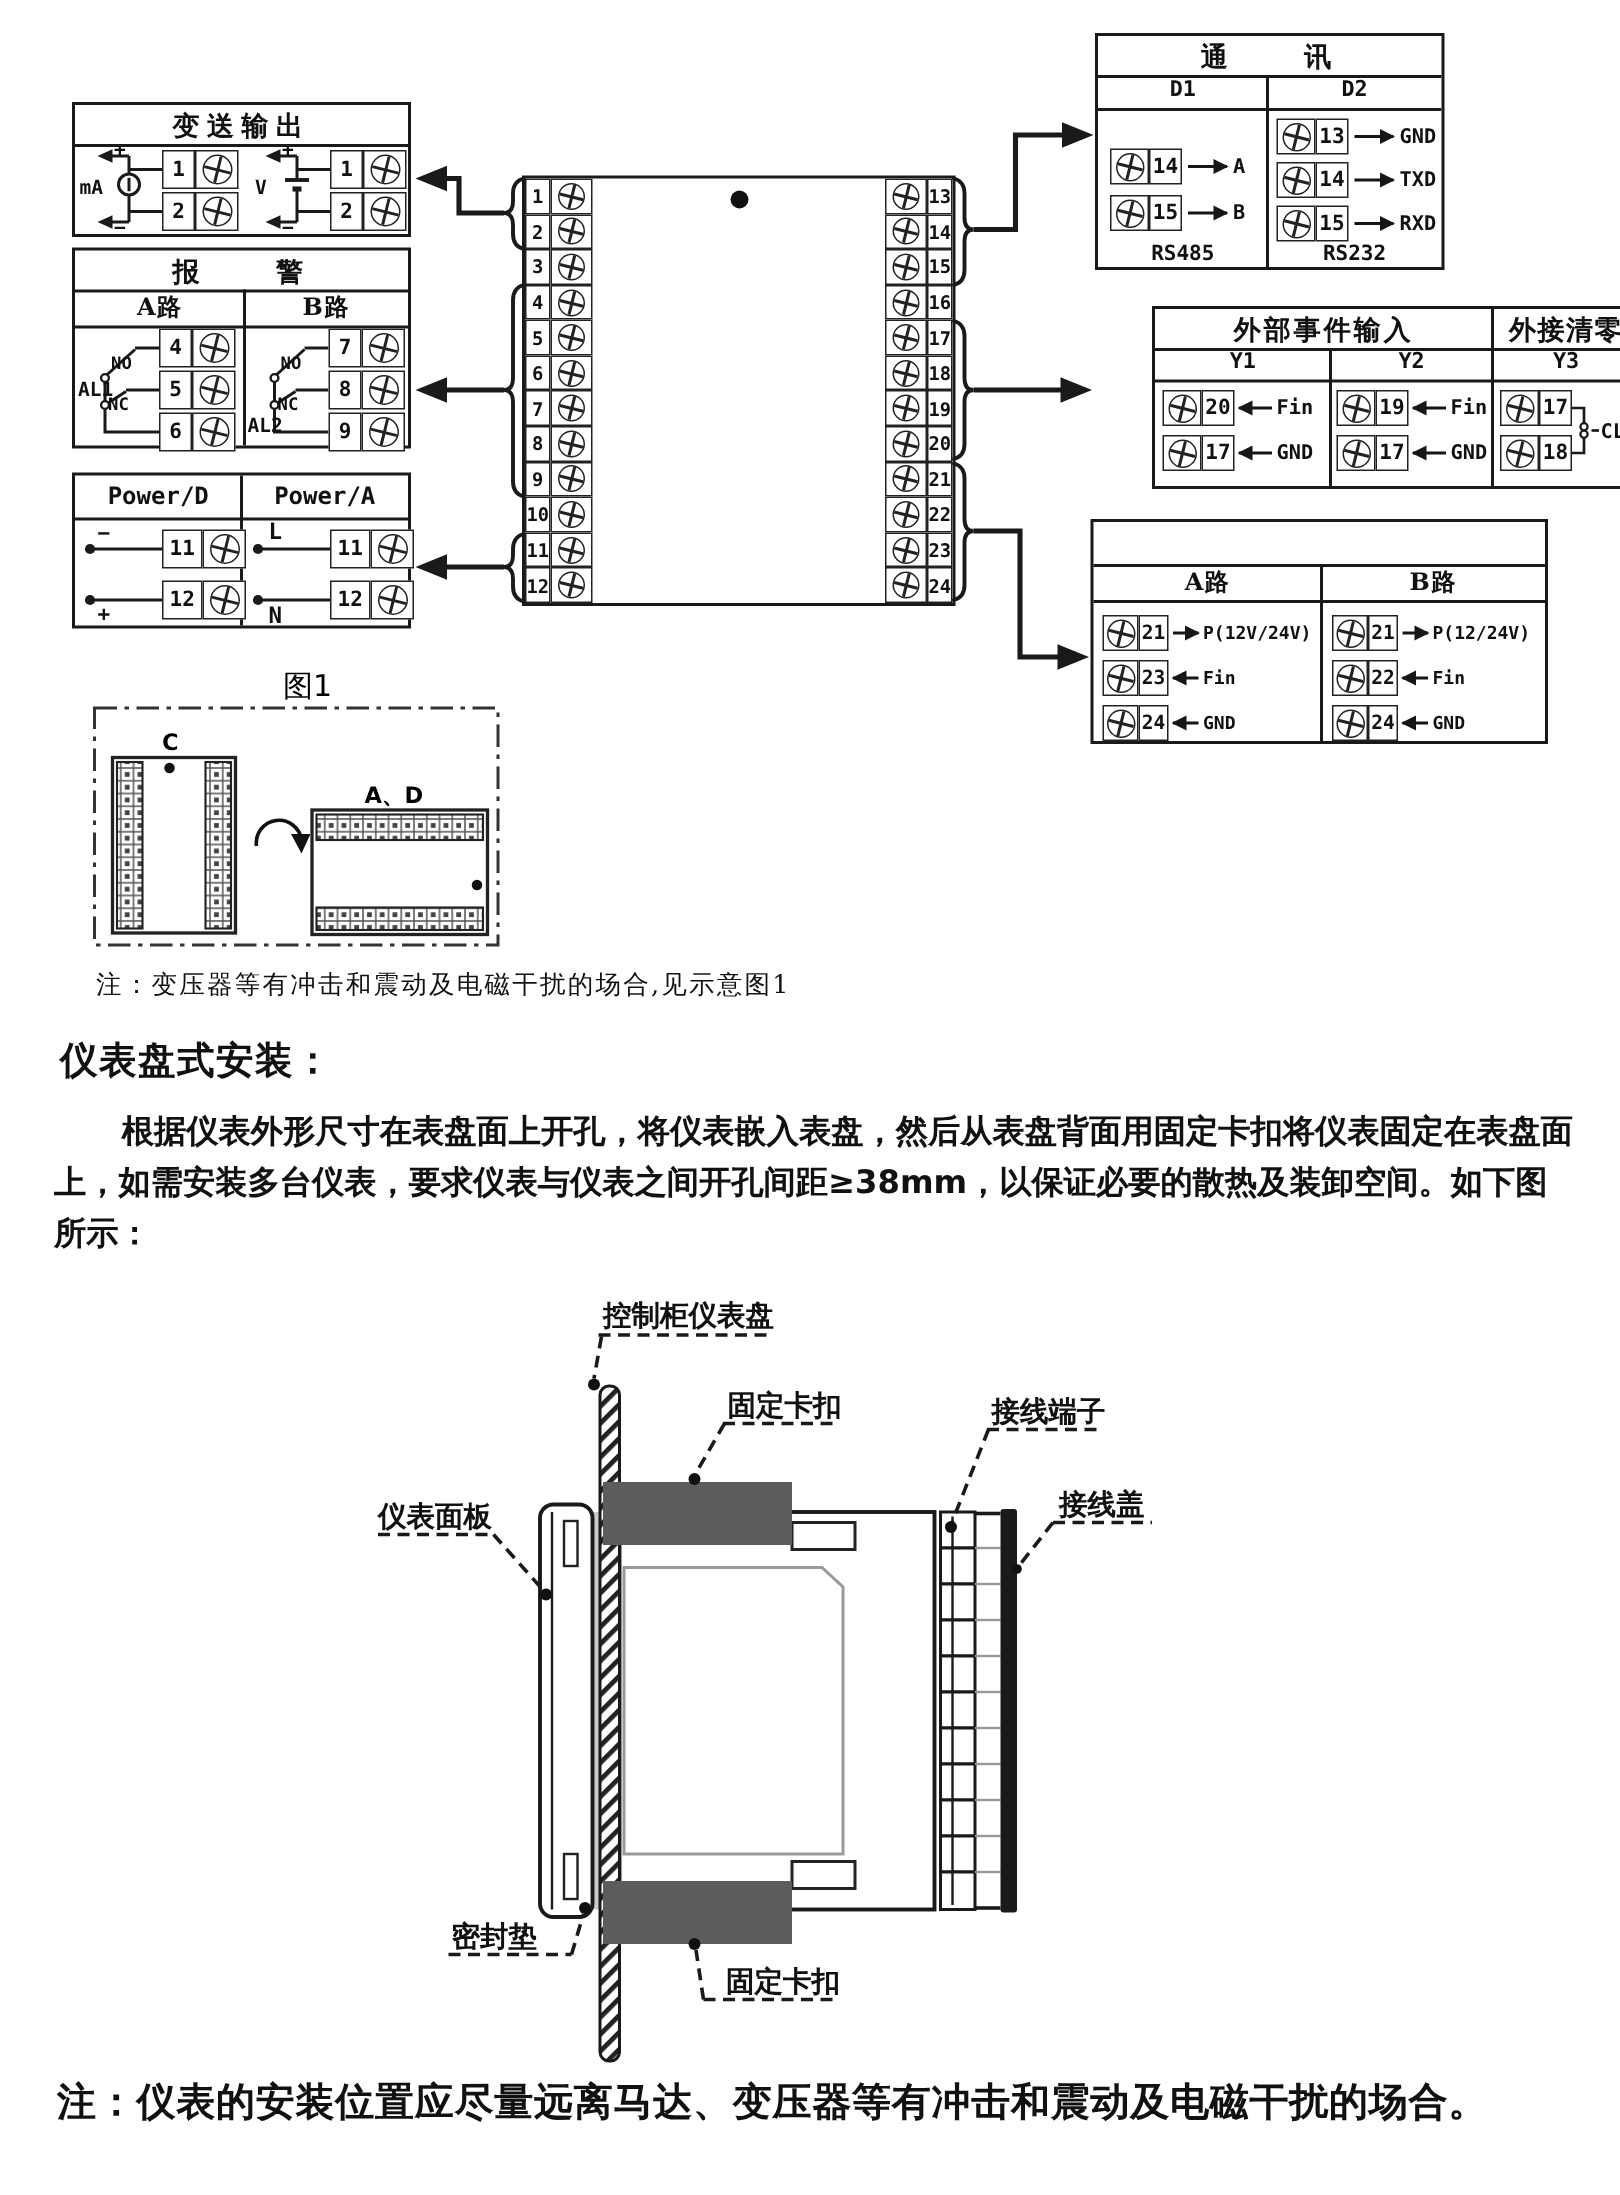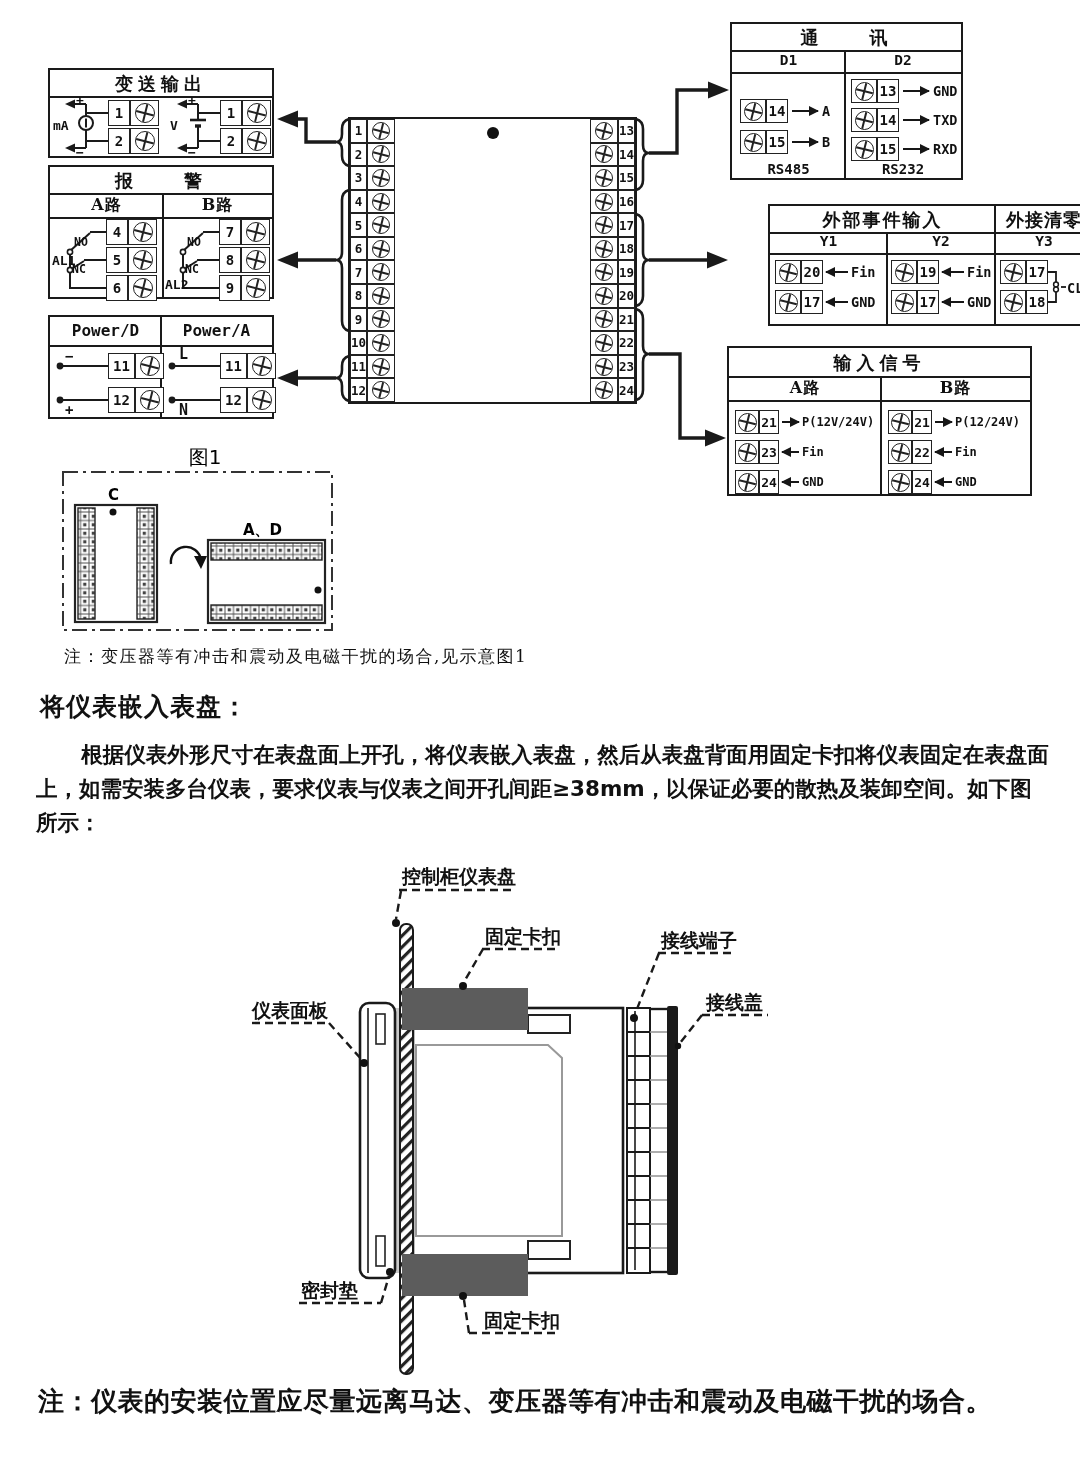--- a/index.html
+++ b/index.html
@@ -601,21 +601,20 @@
     </g>
     <g fill="#fff" stroke="#1a1a1a" stroke-width="1.5">
       <circle cx="8" cy="24.5" r="2.4"></circle>
         <circle cx="8" cy="29.5" r="2.4"></circle>
     </g>
   </svg>
   <span class="iolabel" style="position:absolute;left:297px;top:74px;">CLR</span>
 </div>
 
 <div class="box compact" style="left:727px;top:346px;width:305px;height:150px;">
-  <span class="hdr cn" style="left:0;right:0;top:3px;">输入信号</span>
   <div class="hline" style="top:28px;"></div>
   <span class="hdr sub" style="left:0;width:152px;top:30px;">A路</span>
   <span class="hdr sub" style="left:152px;right:0;top:30px;">B路</span>
   <div class="hline" style="top:52px;"></div>
   <div class="vline" style="left:151px;top:28px;bottom:0;"></div>
   <div class="iocol" style="left:6px;top:62px;gap:6px;">
 
       <div class="iorow">
         <span class="term">
           <span class="tcell tscrew">
@@ -704,21 +703,21 @@
   <polygon points="146,125 139,112 152,112" fill="#111"></polygon>
   <text x="188" y="91" font-size="15" font-weight="bold" font-family="DejaVu Sans Mono, monospace">A、D</text>
   <rect x="153" y="96" width="117" height="83" fill="#fff" stroke="#222" stroke-width="2.2"></rect>
   <rect x="156" y="99" width="111" height="17" fill="url(#pcell)" stroke="#222" stroke-width="1.4"></rect>
   <rect x="156" y="161" width="111" height="15" fill="url(#pcell)" stroke="#222" stroke-width="1.4"></rect>
   <circle cx="263" cy="146" r="3.5" fill="#111"></circle>
 </svg>
 
 <div class="note1">注：变压器等有冲击和震动及电磁干扰的场合,见示意图1</div>
 
-<div class="h1">将仪表嵌入表盘：</div>
+<div class="h1">仪表盘式安装：</div>
 <div class="para">根据仪表外形尺寸在表盘面上开孔，将仪表嵌入表盘，然后从表盘背面用固定卡扣将仪表固定在表盘面上，如需安装多台仪表，要求仪表与仪表之间开孔间距≥38mm，以保证必要的散热及装卸空间。如下图所示：</div>
 
 <svg style="position:absolute;left:240px;top:858px;" width="560" height="530" viewBox="0 0 560 530">
   <defs>
     <pattern id="phatch" width="8" height="8" patternUnits="userSpaceOnUse" patternTransform="rotate(45)">
       <rect width="8" height="8" fill="#fff"></rect>
       <rect width="3.2" height="8" fill="#222"></rect>
     </pattern>
   </defs>
 

